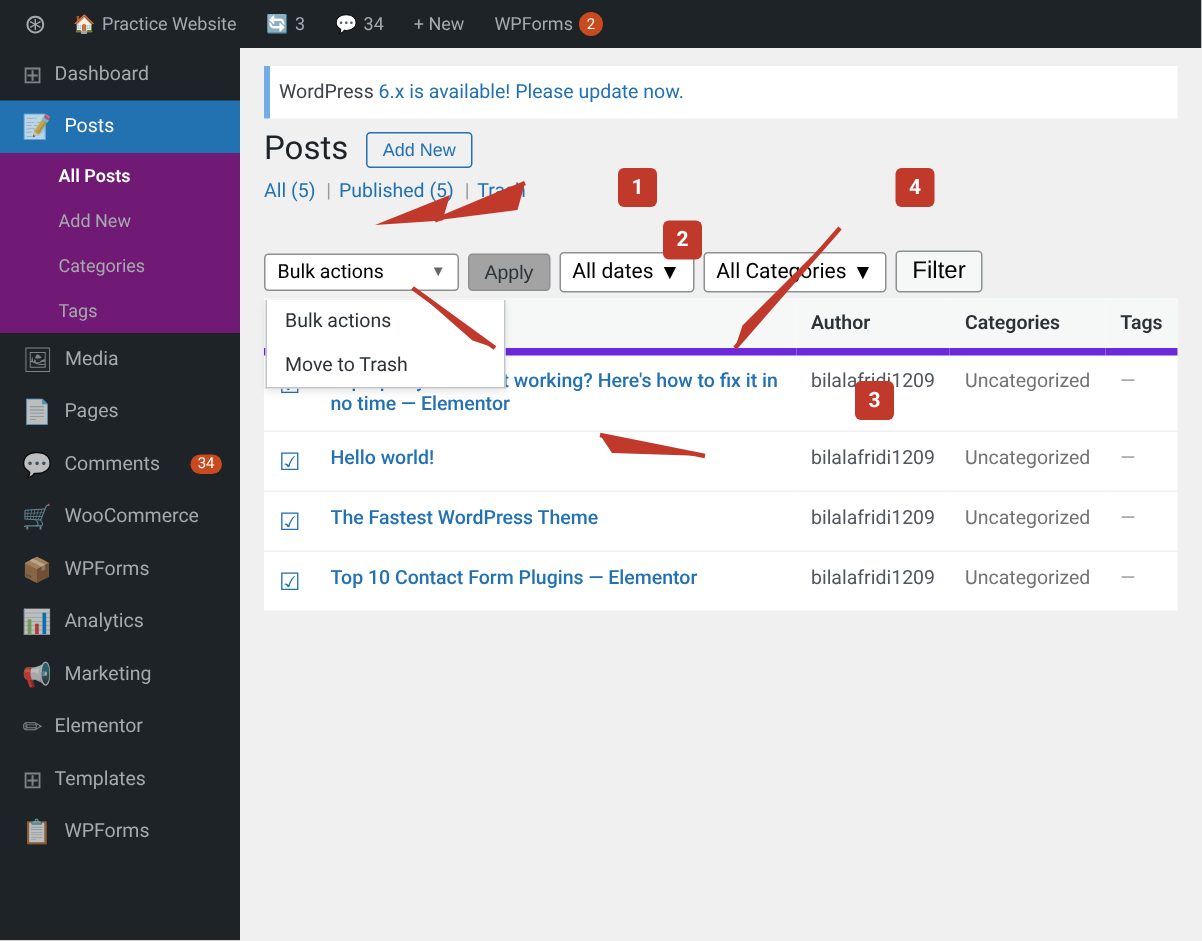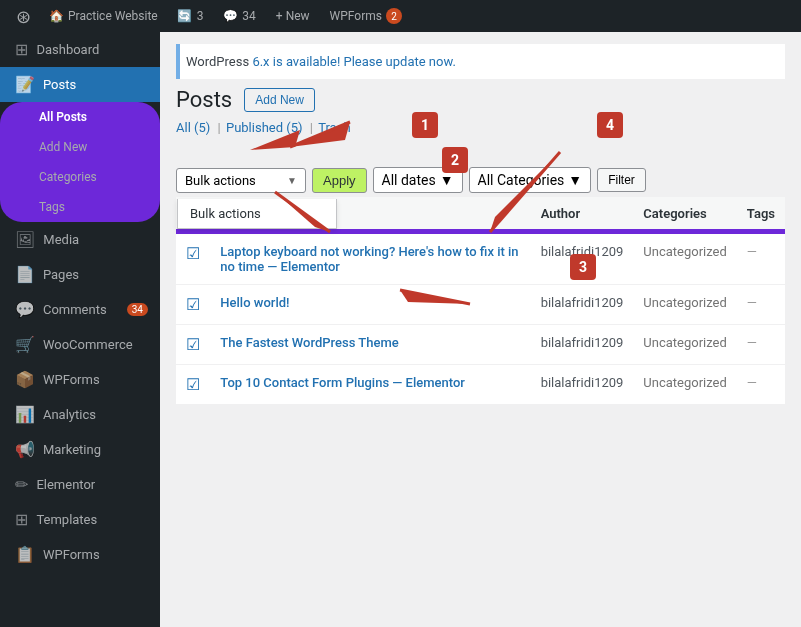--- a/index.html
+++ b/index.html
@@ -41,21 +41,21 @@
       align-items: center;
       gap: 8px;
       padding: 8px 12px;
       cursor: pointer;
       font-size: 13px;
       color: #a7aaad;
       border-left: 3px solid transparent;
     }
     .sidebar-item.active-parent { background: #2c3338; }
     .sidebar-icon { font-size: 16px; opacity: 0.7; }
-    .sidebar-submenu { background: #6d28d9; border-radius: 22px; }
+    .sidebar-submenu { background: #701a75; }
     .sidebar-submenu .sidebar-item { padding-left: 36px; font-size: 12px; }
     .sidebar-submenu .sidebar-item.current { color: #fff; font-weight: 600; }
     .sidebar-badge { background: #ca4a1f; color: #fff; border-radius: 10px; font-size: 10px; padding: 1px 5px; margin-left: auto; }
 
     
     #content {
       flex: 1;
       overflow-y: auto;
       padding: 0;
       background: #f0f0f1;
@@ -115,21 +115,21 @@
       cursor: pointer;
       display: flex;
       align-items: center;
       gap: 4px;
       min-width: 120px;
       position: relative;
     }
     .bulk-select-arrow { font-size: 10px; color: #666; margin-left: auto; }
 
     .apply-btn {
-      background: #bef264;
+      background: #a3a3a3;
       border: 1px solid #8c8f94;
       border-radius: 3px;
       padding: 4px 10px;
       cursor: pointer;
       font-size: 13px;
       color: #2c3338;
     }
 
     .date-select, .cat-select {
       border: 1px solid #8c8f94;
@@ -141,21 +141,21 @@
       display: flex;
       align-items: center;
       gap: 4px;
     }
     .filter-btn {
       background: #f6f7f7;
       border: 1px solid #8c8f94;
       border-radius: 3px;
       padding: 4px 10px;
       cursor: pointer;
-      font-size: 12px;
+      font-size: 16px;
     }
 
     
     .dropdown-menu {
       position: absolute;
       top: 30px;
       left: 0;
       background: #fff;
       border: 1px solid #c3c4c7;
       border-top: none;
@@ -345,20 +345,21 @@
           <a href="#">Trash</a>
         </div>
 
         <div class="tablenav" style="position:relative;margin-top:32px;">
           <div class="bulk-select" style="min-width:130px;">
             <span>Bulk actions</span>
             <span class="bulk-select-arrow">▼</span>
 
             <div class="dropdown-menu">
               <div class="dropdown-item">Bulk actions</div>
+              <div class="dropdown-item">Move to Trash</div>
             </div>
           </div>
           <button class="apply-btn">Apply</button>
           <div class="date-select">
             <span>All dates</span>
             <span>▼</span>
           </div>
           <div class="cat-select">
             <span>All Categories</span>
             <span>▼</span>

